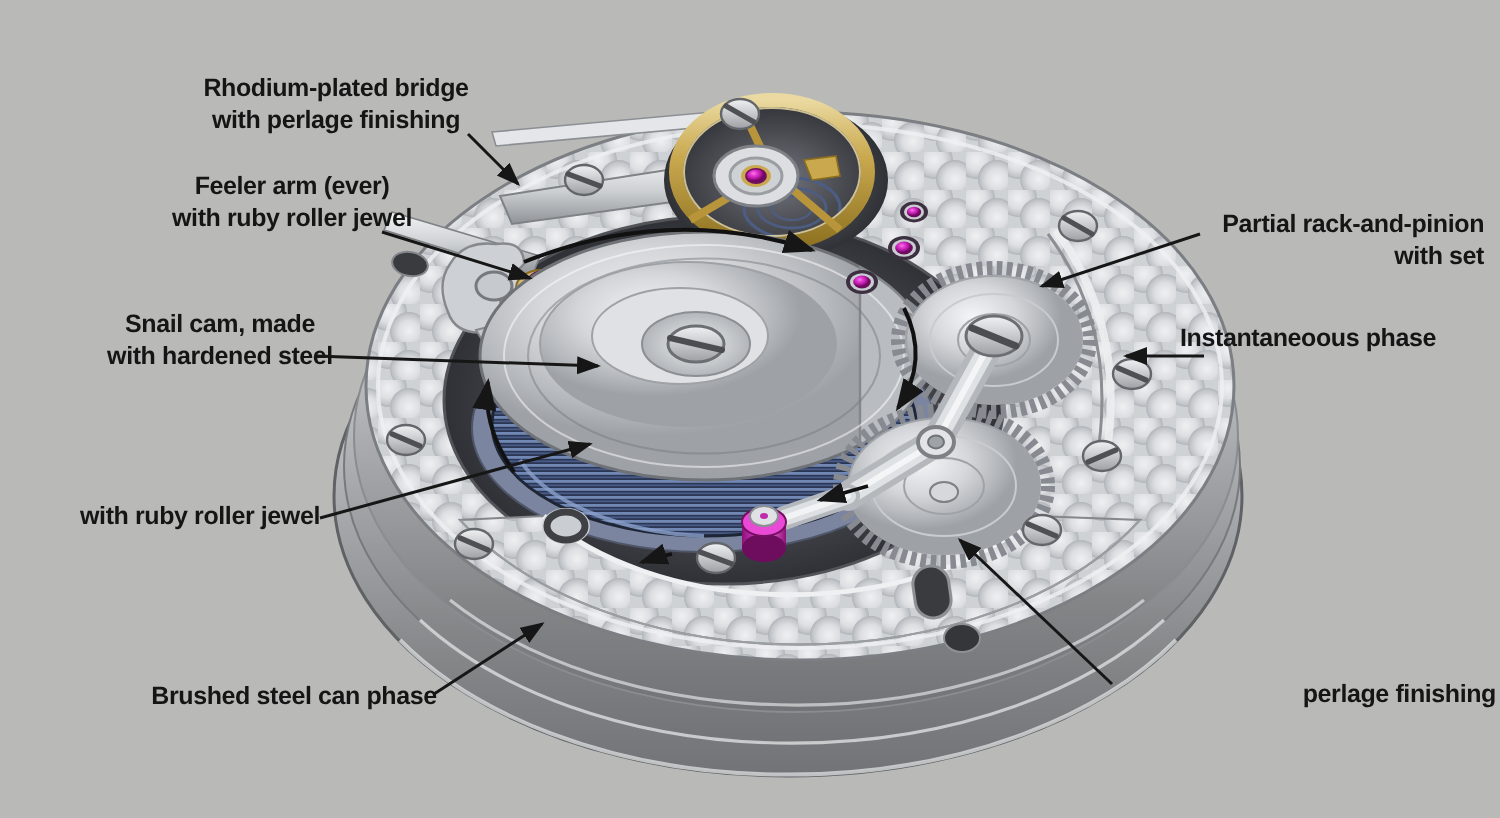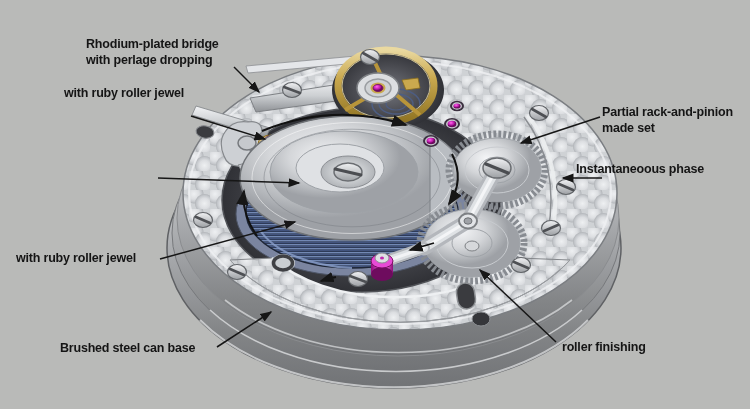--- a/index.html
+++ b/index.html
@@ -13,22 +13,22 @@
   .stage svg{position:absolute;left:0;top:0;}
   .label{
     position:absolute;
     color:#151515;
     font-weight:bold;
     font-size:12.5px;
     line-height:15.5px;
     letter-spacing:-0.2px;
     white-space:nowrap;
   }
-  .label.center{text-align:left;}
-  .label.left{text-align:left;}
+  .label.center{text-align:center;}
+  .label.left{text-align:right;}
 </style>
 </head>
 <body>
 
 <div class="stage">
 
 <svg width="750" height="409" viewBox="0 0 750 409">
   <defs>
     <radialGradient id="perlGrad">
       <stop offset="0%" stop-color="#eef0f2"></stop>
@@ -289,35 +289,40 @@
     <path d="M160,259 L295,222" marker-end="url(#ah)"></path>
     <path d="M217,347 L271,312" marker-end="url(#ah)"></path>
     <path d="M600,117 L521,143" marker-end="url(#ah)"></path>
     <path d="M602,178 L563,178" marker-end="url(#ah)"></path>
     <path d="M556,342 L480,270" marker-end="url(#ah)"></path>
   </g>
 </svg>
 
 <div class="label center" style="left:86px;  top:37px;  width:164px;">
   <div>Rhodium-plated bridge</div>
-  <div>with perlage dropping</div>
+  <div>with perlage finishing</div>
 </div>
 <div class="label center" style="left:64px;  top:86px;  width:164px;">
+  <div>Feeler arm (ever)</div>
   <div>with ruby roller jewel</div>
+</div>
+<div class="label center" style="left:28px;  top:155px; width:164px;">
+  <div>Snail cam, made</div>
+  <div>with hardened steel</div>
 </div>
 <div class="label center" style="left:16px;  top:251px; width:168px;">
   <div>with ruby roller jewel</div>
 </div>
 <div class="label center" style="left:60px;  top:341px; width:174px;">
-  <div>Brushed steel can base</div>
+  <div>Brushed steel can phase</div>
 </div>
 <div class="label left" style="left:602px; top:105px; width:140px;">
   <div>Partial rack-and-pinion</div>
-  <div>made set</div>
+  <div>with set</div>
 </div>
 <div class="label left" style="left:576px; top:162px; width:142px;">
   <div>Instantaneoous phase</div>
 </div>
 <div class="label left" style="left:562px; top:340px; width:186px;">
-  <div>roller finishing</div>
+  <div>perlage finishing</div>
 </div>
 
 </div>
 
 </body></html>

